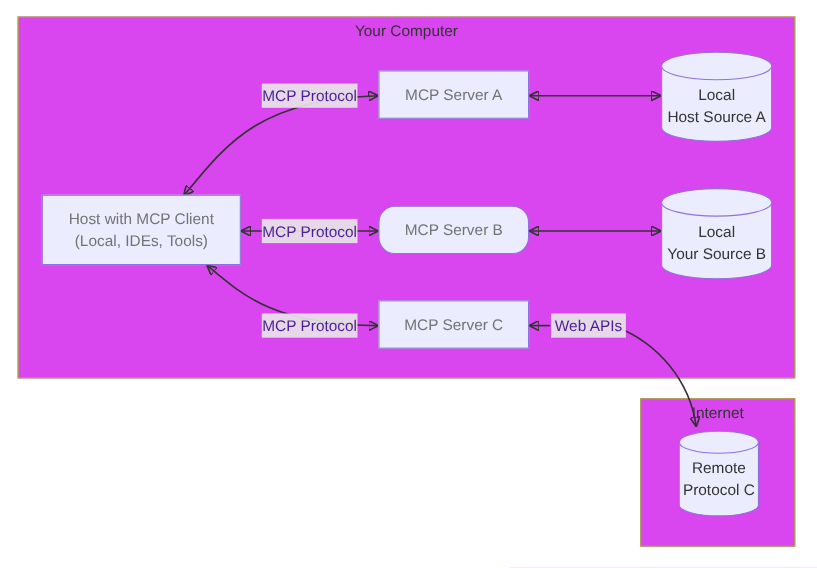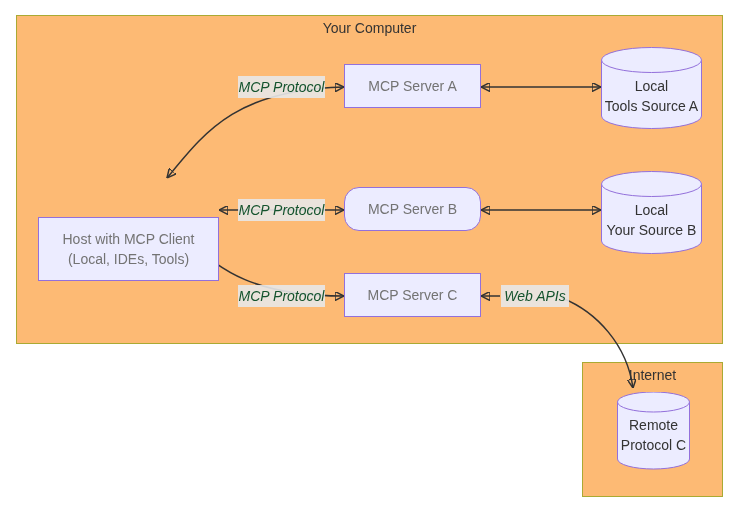--- a/index.html
+++ b/index.html
@@ -8,21 +8,21 @@
     width: 743px;
     height: 516px;
     font-family: "Liberation Sans", "DejaVu Sans", sans-serif;
     font-size: 14px;
     color: #333333;
     background: #ffffff;
     overflow: hidden;
   }
   .group {
     position: absolute;
-    background: #fdba74;
+    background: #d946ef;
     border: 1px solid #aaaa33;
     box-sizing: border-box;
   }
   .group-computer { left: 16px; top: 15px; width: 707px; height: 329px; }
   .group-internet { left: 582px; top: 362px; width: 141px; height: 135px; }
   .group-label {
     position: absolute;
     top: 4px; left: 0; right: 0;
     text-align: center;
     color: #333333;
@@ -40,21 +40,21 @@
     border: 1px solid #9370DB;
     box-sizing: border-box;
     display: flex;
     flex-direction: column;
     align-items: center;
     justify-content: center;
     text-align: center;
     line-height: 20px;
     color: #737373;
   }
-  .node-host   { left: 38px;  top: 177px; width: 181px; height: 64px; margin-top: 40px; }
+  .node-host   { left: 38px;  top: 177px; width: 181px; height: 64px; }
   .node-server { left: 344px; width: 137px; height: 44px; }
   .node-server-a { top: 64px; }
   .node-server-b { top: 187px; border-radius: 15px; }
   .node-server-c { top: 273px; justify-content: center; }
   .cylinder { position: absolute; }
   .cyl-a { left: 601px; top: 47px;  width: 101px; height: 82px; }
   .cyl-b { left: 601px; top: 171px; width: 101px; height: 83px; }
   .cyl-c { left: 617px; top: 392px; width: 73px;  height: 78px; }
   .cylinder svg { position: absolute; left: 0; top: 0; }
   .cyl-text {
@@ -70,23 +70,22 @@
   }
   .cyl-a .cyl-text, .cyl-b .cyl-text { padding-top: 15px; }
   .cyl-c .cyl-text { padding-top: 8px; }
   .edge-label {
     position: absolute;
     background: rgba(232,232,232,0.9);
     display: flex;
     align-items: center;
     justify-content: center;
     height: 22px;
-    color: #14532d;
+    color: #4c1d95;
     white-space: nowrap;
-    font-style: italic;
   }
   .lbl-protocol-a { left: 238px; top: 76px;  width: 87px; }
   .lbl-protocol-b { left: 238px; top: 199px; width: 87px; }
   .lbl-protocol-c { left: 238px; top: 285px; width: 87px; }
   .lbl-web-apis   { left: 501px; top: 285px; width: 68px; text-align: center; }
 </style>
 </head>
 <body>
 
 <div class="canvas">
@@ -127,21 +126,21 @@
     <span>MCP Server C</span>
   </div>
 
   <div class="cylinder cyl-a">
     <svg width="101" height="82" viewBox="0 0 101 82">
       <path d="M0.5,13 L0.5,69 A50,12.5 0 0 0 100.5,69 L100.5,13" fill="#ECECFF" stroke="#9370DB" stroke-width="1"></path>
       <ellipse cx="50.5" cy="13" rx="50" ry="12.5" fill="#ECECFF" stroke="#9370DB" stroke-width="1"></ellipse>
     </svg>
     <div class="cyl-text">
       <span>Local</span>
-      <span>Tools Source A</span>
+      <span>Host Source A</span>
     </div>
   </div>
 
   <div class="cylinder cyl-b">
     <svg width="101" height="83" viewBox="0 0 101 83">
       <path d="M0.5,13 L0.5,70 A50,12.5 0 0 0 100.5,70 L100.5,13" fill="#ECECFF" stroke="#9370DB" stroke-width="1"></path>
       <ellipse cx="50.5" cy="13" rx="50" ry="12.5" fill="#ECECFF" stroke="#9370DB" stroke-width="1"></ellipse>
     </svg>
     <div class="cyl-text">
       <span>Local</span>

